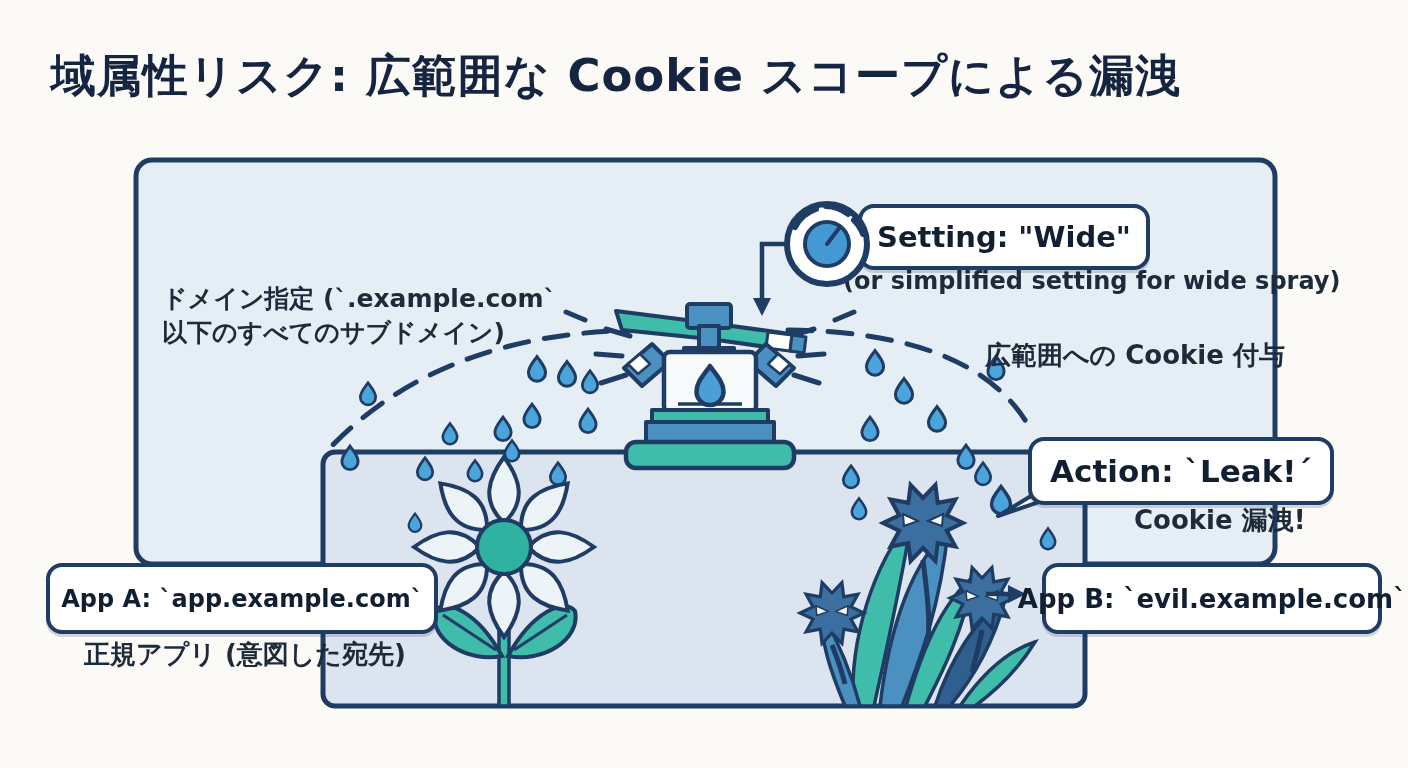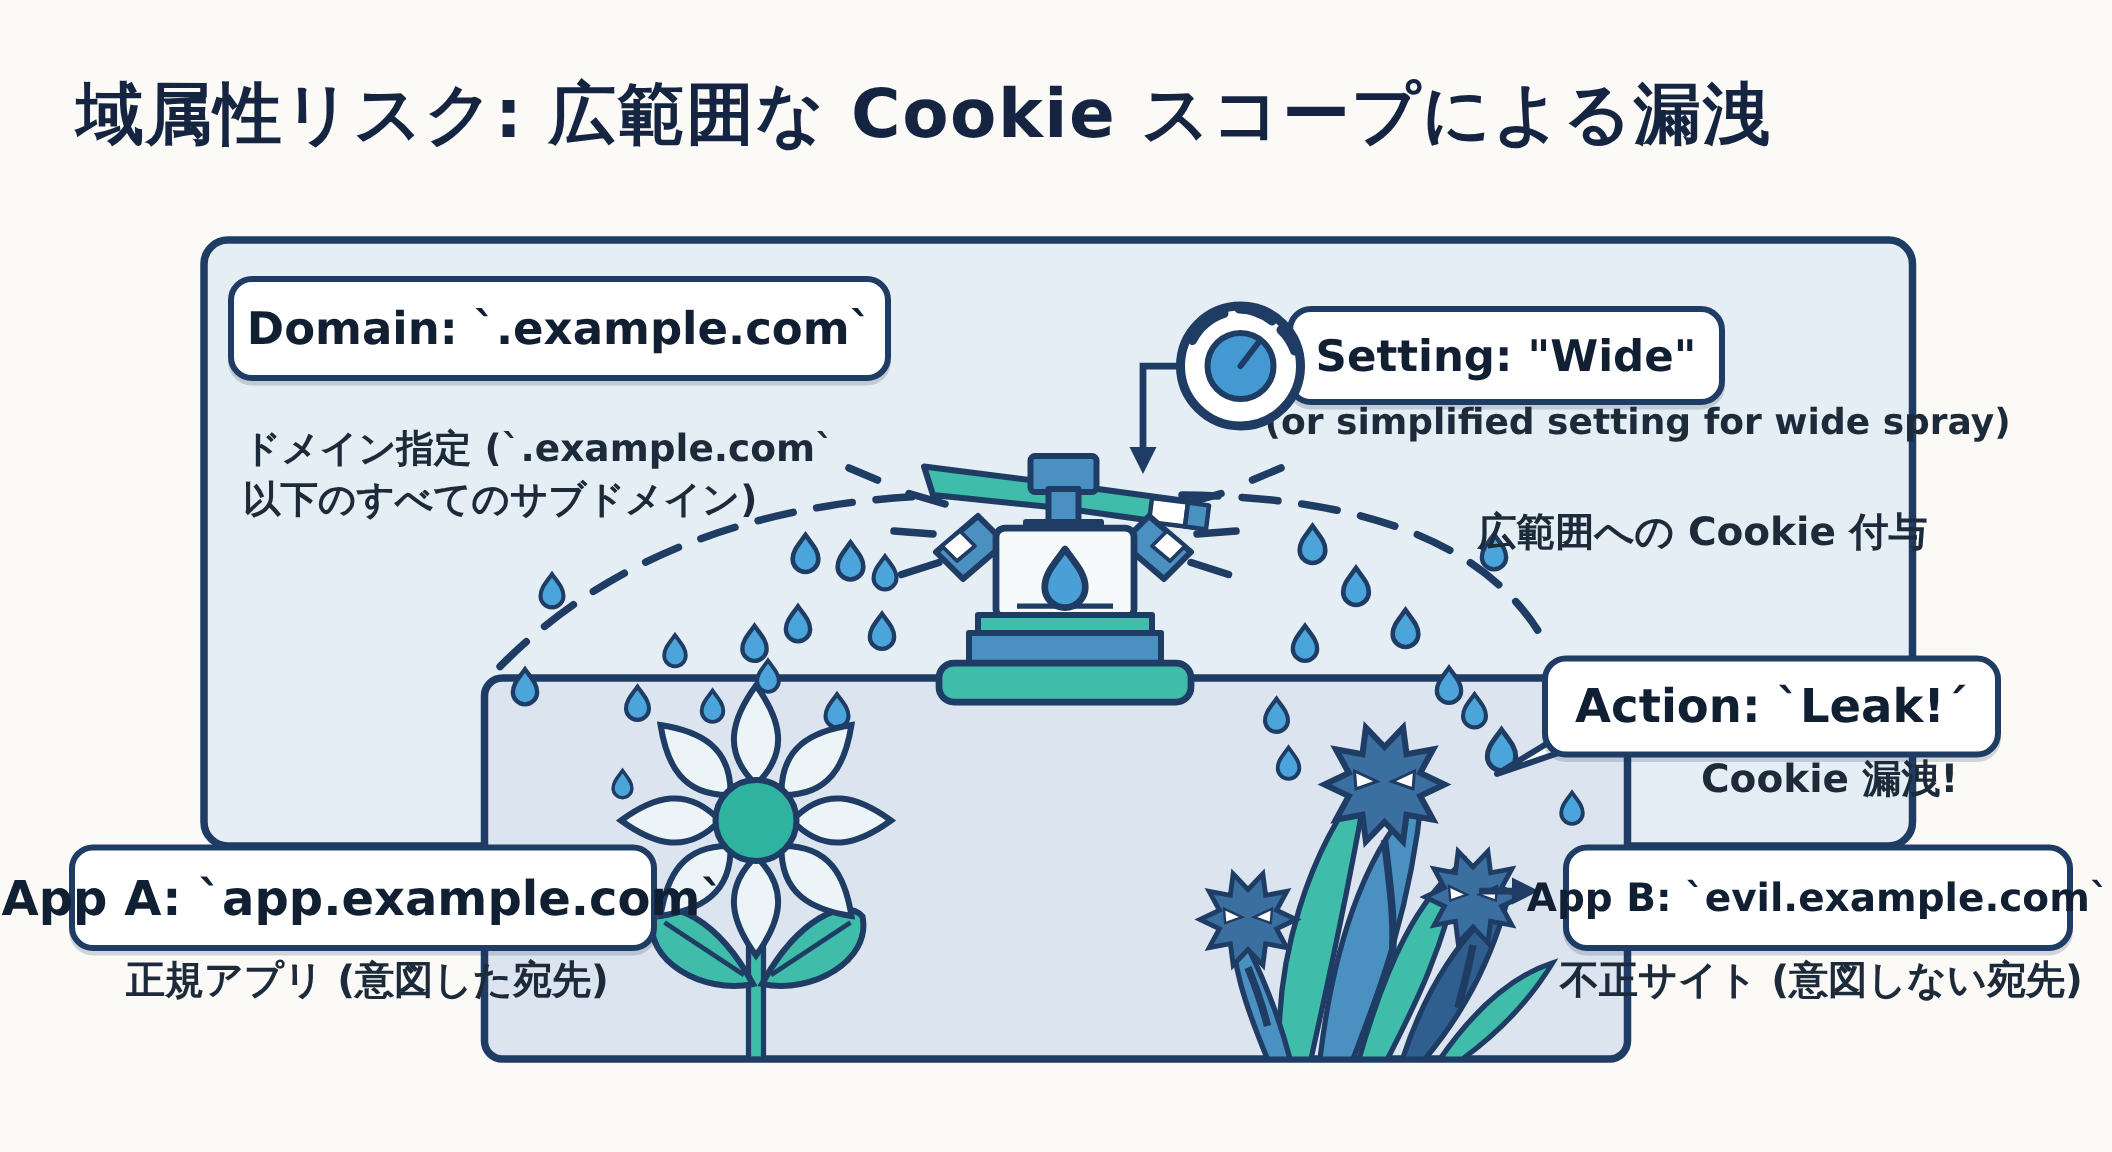--- a/index.html
+++ b/index.html
@@ -28,21 +28,21 @@
     position:absolute;z-index:2;color:#1c2a3a;font-weight:600;
     white-space:pre-line;line-height:34px;
   }
   .domain-box{left:152px;top:184px;width:434px;height:62px;font-size:30px;}
   .domain-note{left:162px;top:254px;font-size:25px;margin-top:28px;}
   .setting-box{left:858px;top:204px;width:284px;height:58px;font-size:29px;}
   .setting-note{left:843px;top:264px;font-size:24px;font-weight:600;}
   .scope-note{left:985px;top:338px;font-size:26px;font-weight:700;}
   .action-box{left:1028px;top:437px;width:298px;height:60px;font-size:31px;}
   .leak-note{left:1134px;top:503px;font-size:26px;font-weight:700;text-align:right;}
-  .appa-box{left:46px;top:563px;width:384px;height:63px;font-size:32px;}
+  .appa-box{left:46px;top:563px;width:384px;height:63px;font-size:24px;}
   .appa-note{left:84px;top:637px;font-size:26px;}
   .appb-box{left:1042px;top:563px;width:332px;height:63px;font-size:26px;}
   .appb-note{left:1040px;top:637px;font-size:26px;}
   .dial-overlay{position:absolute;left:779px;top:196px;z-index:3;}
 </style>
 </head>
 <body>
 
 <div class="stage">
 
@@ -174,37 +174,35 @@
     <g>
       <line x1="986" y1="594" x2="1008" y2="594" stroke="#1f3c64" stroke-width="4.5"></line>
       <polygon points="1026,594 1008,585 1008,603" fill="#1f3c64"></polygon>
     </g>
 
     <polygon points="1044,488 998,516 1074,490" fill="#ffffff" stroke="#1f3c64" stroke-width="4" stroke-linejoin="round"></polygon>
   </svg>
 
   <div class="title">域属性リスク: 広範囲な Cookie スコープによる漏洩</div>
 
-  <div class="label-box domain-box">Domain: `.example.com`</div>
   <div class="note domain-note">ドメイン指定 (`.example.com`
 以下のすべてのサブドメイン)</div>
 
   <div class="label-box setting-box">Setting: "Wide"</div>
   <div class="note setting-note">(or simplified setting for wide spray)</div>
 
   <div class="note scope-note">広範囲への Cookie 付与</div>
 
   <div class="label-box action-box">Action: `Leak!´</div>
   <div class="note leak-note">Cookie 漏洩!</div>
 
   <div class="label-box appa-box">App A: `app.example.com`</div>
   <div class="note appa-note">正規アプリ (意図した宛先)</div>
 
   <div class="label-box appb-box">App B: `evil.example.com`</div>
-  <div class="note appb-note">不正サイト (意図しない宛先)</div>
 
   <svg class="dial-overlay" width="96" height="96" viewBox="779 196 96 96">
     <circle cx="827" cy="244" r="40" fill="#ffffff" stroke="#1f3c64" stroke-width="6"></circle>
     <g fill="none" stroke="#1f3c64" stroke-width="6" stroke-linecap="round">
       <path d="M795,227 A37,37 0 0 1 816,209"></path>
       <path d="M826,206 A37,37 0 0 1 848,214"></path>
       <path d="M854,220 A37,37 0 0 1 863,234"></path>
     </g>
     <circle cx="827" cy="244" r="22" fill="#4599d2" stroke="#1f3c64" stroke-width="4"></circle>
     <line x1="827" y1="244" x2="840" y2="227" stroke="#1f3c64" stroke-width="4" stroke-linecap="round"></line>

